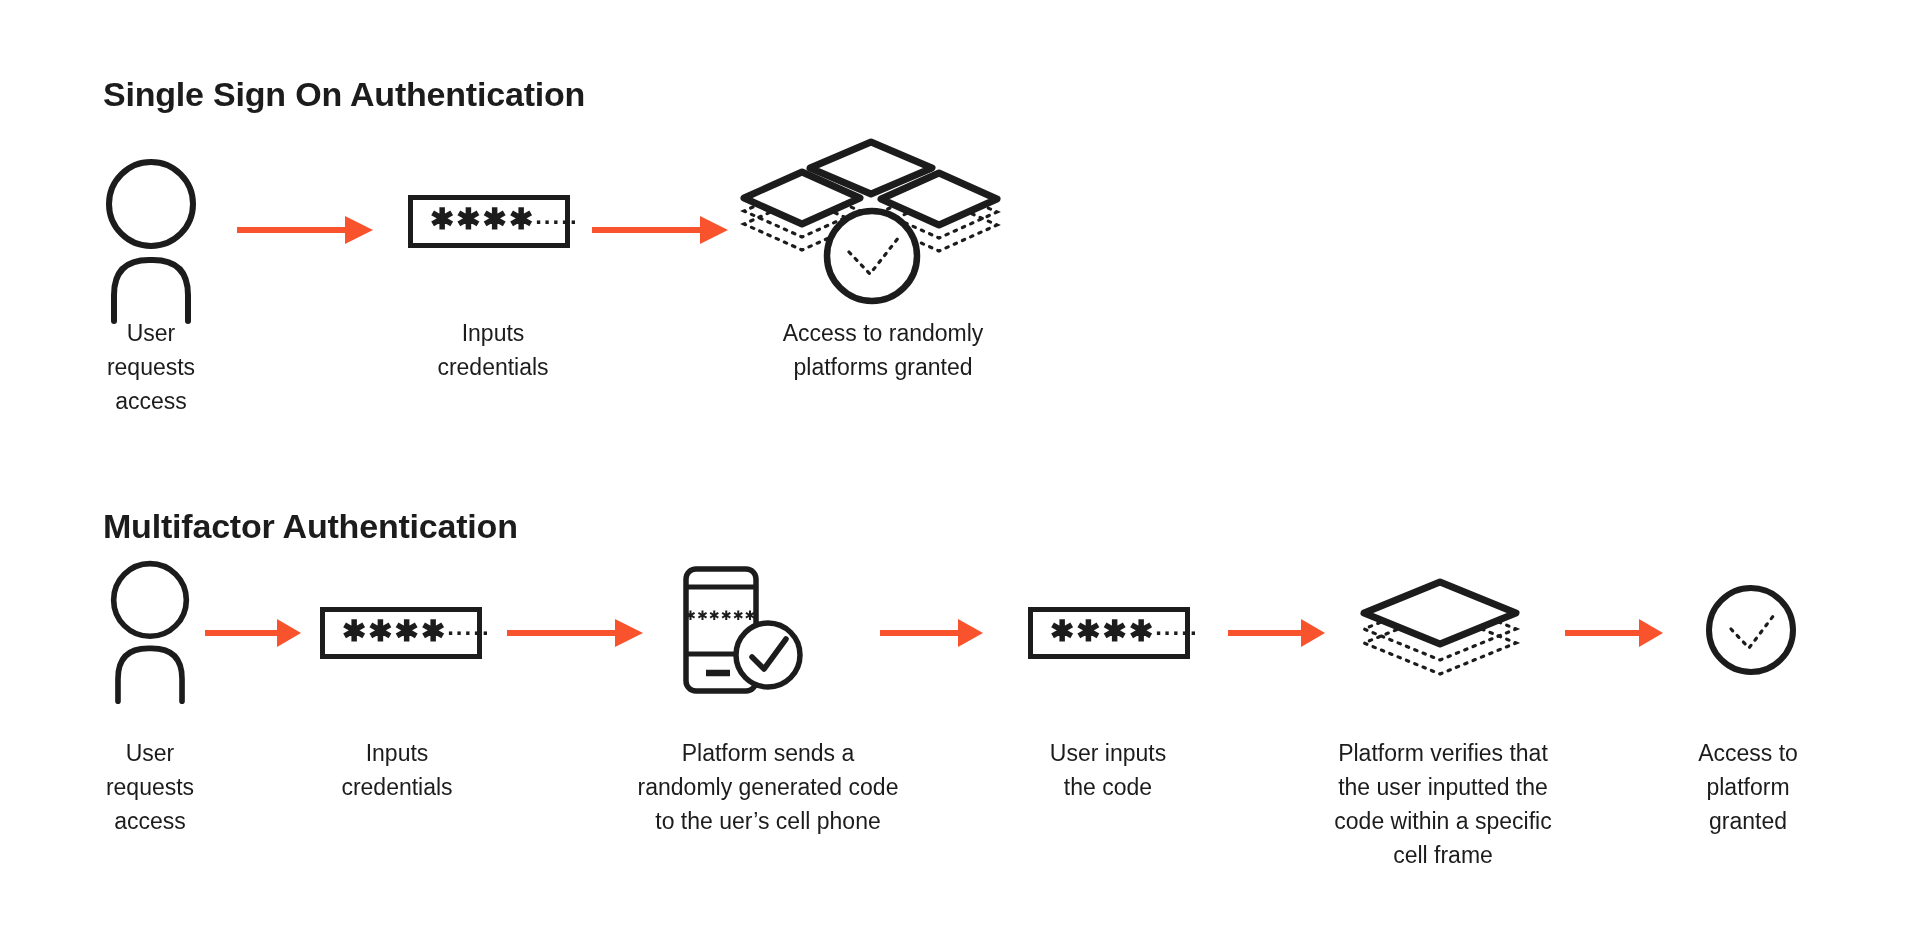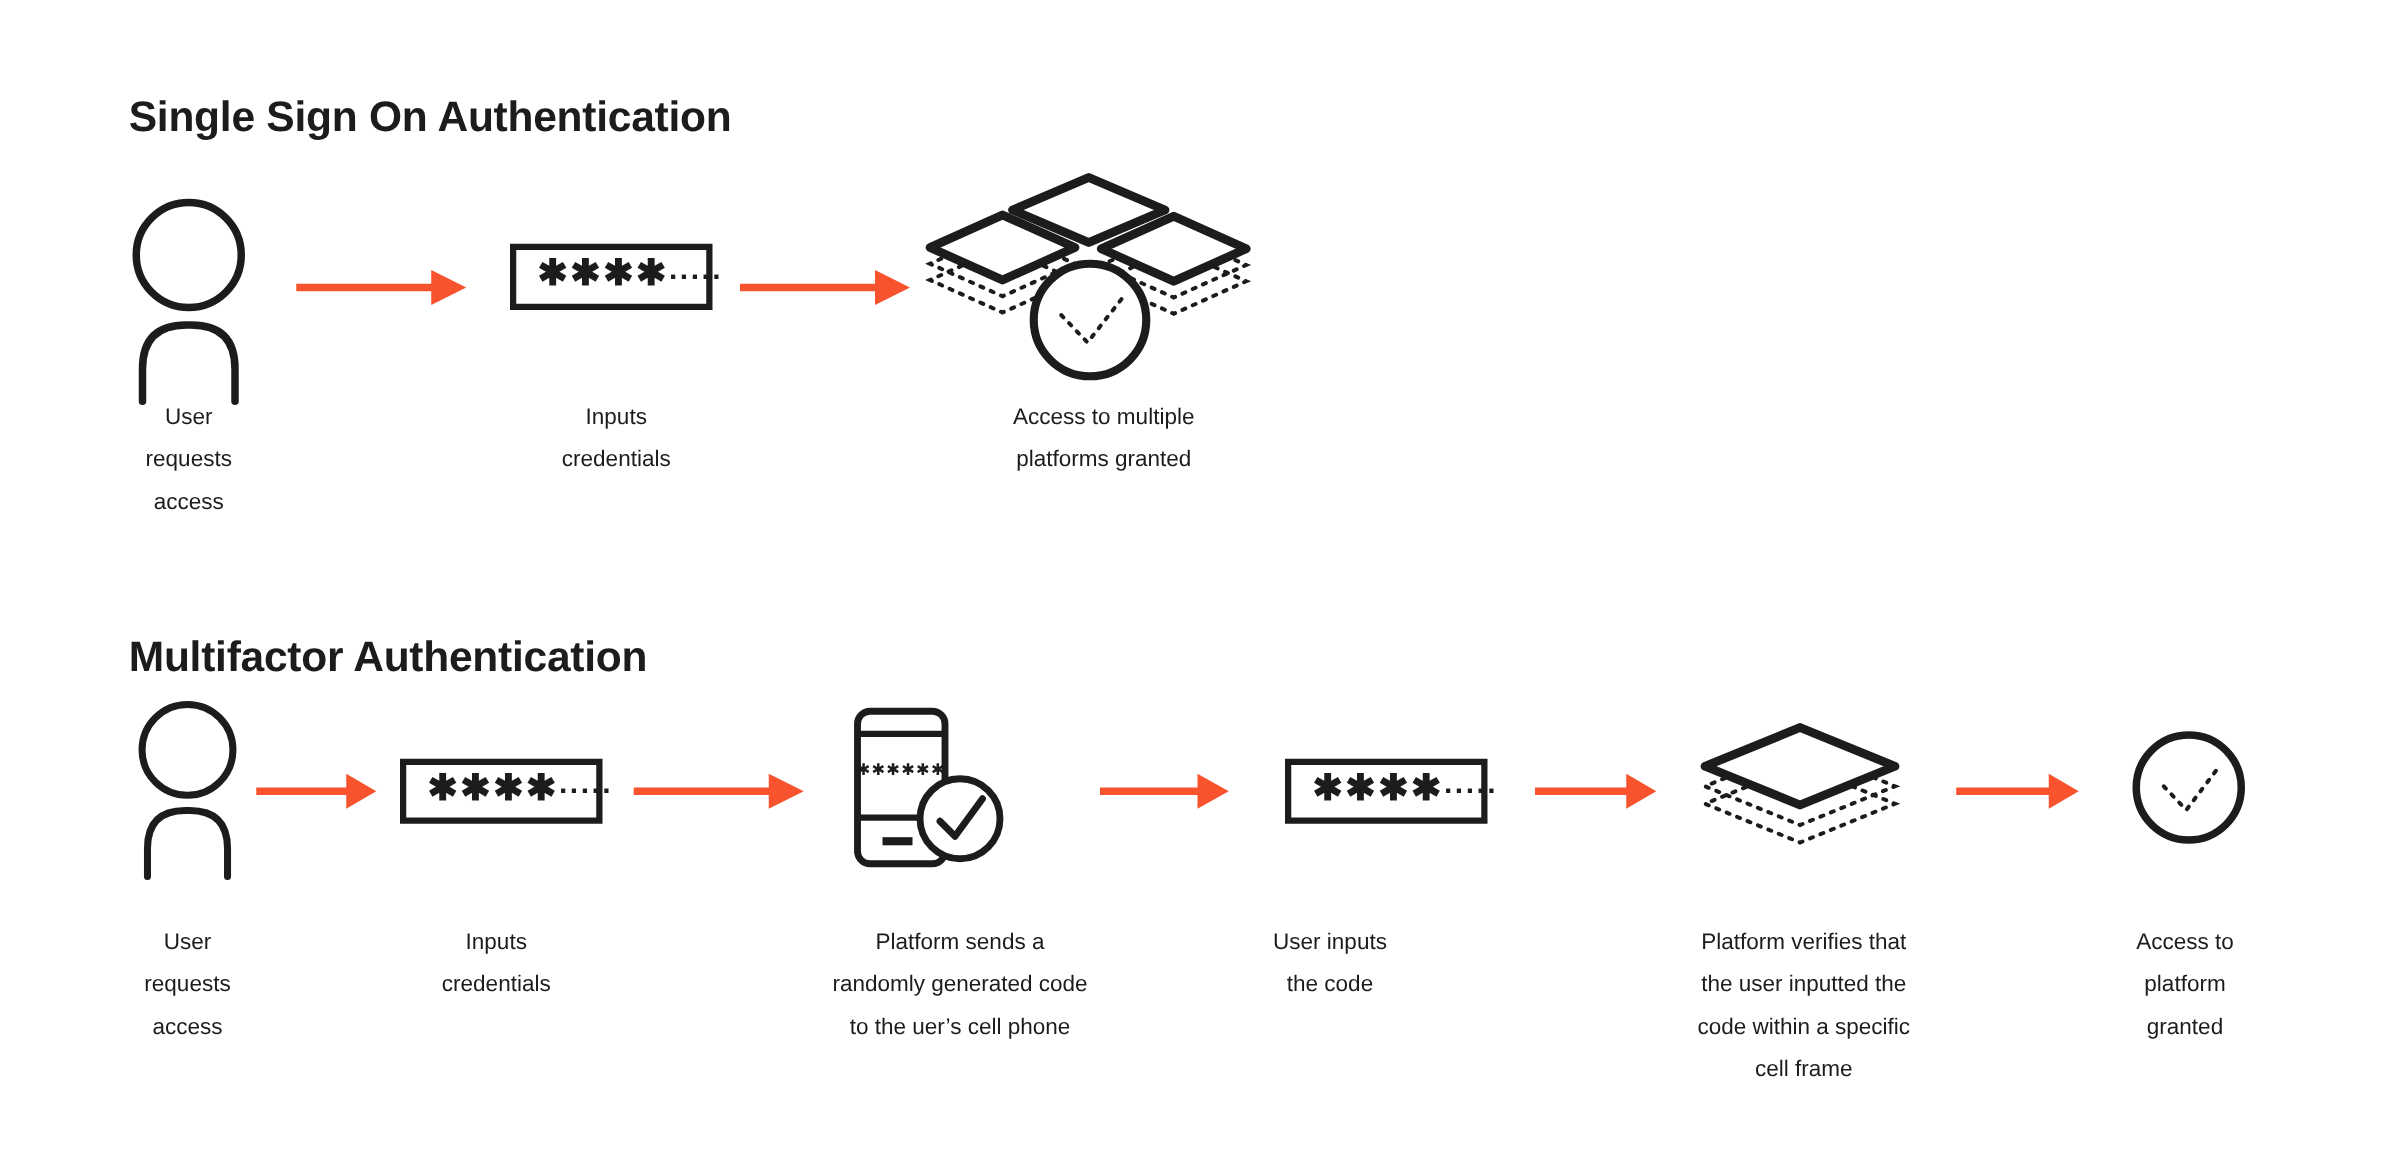--- a/index.html
+++ b/index.html
@@ -24,21 +24,21 @@
     font-weight:700;
     letter-spacing:-0.2px;
     color:var(--ink);
     line-height:40px;
     white-space:nowrap;
   }
   .step-label{
     position:absolute;
     transform:translateX(-50%);
     text-align:center;
-    font-size:18px;
+    font-size:23px;
     line-height:34px;
     color:var(--ink);
     white-space:pre-line;
   }
   .pwbox{
     position:absolute;
     border:5px solid var(--ink);
     background:var(--bg);
     display:flex;
     align-items:center;
@@ -123,21 +123,21 @@
 
       <circle class="fill-white-ink" cx="129" cy="118" r="45" stroke-width="6.5"></circle>
       <polyline class="dotted-ink" points="106,114 127,136 156,99"></polyline>
     </svg>
 
     <div class="step-label" style="left:151px;top:316px;">User
 requests
 access</div>
     <div class="step-label" style="left:493px;top:316px;">Inputs
 credentials</div>
-    <div class="step-label" style="left:883px;top:316px;">Access to multiple
+    <div class="step-label" style="left:883px;top:316px;">Access to randomly
 platforms granted</div>
   </div>
 
   <div>
     <h2 class="flow-title" style="left:103px;top:506px;">Multifactor Authentication</h2>
 
     <svg class="abs" style="left:105px;top:560px;" width="90" height="143" viewBox="0 0 104 165">
       <circle class="stroke-ink" cx="52" cy="46" r="42" stroke-width="6.5"></circle>
       <path class="stroke-ink" stroke-width="6.5" stroke-linecap="round" d="M15 163 V137 Q15 102 50 102 H54 Q89 102 89 137 V163"></path>
     </svg>
@@ -199,21 +199,21 @@
     </svg>
 
     <div class="step-label" style="left:150px;top:736px;">User
 requests
 access</div>
     <div class="step-label" style="left:397px;top:736px;">Inputs
 credentials</div>
     <div class="step-label" style="left:768px;top:736px;">Platform sends a
 randomly generated code
 to the uer’s cell phone</div>
-    <div class="step-label" style="left:1064px;top:736px;">User inputs
+    <div class="step-label" style="left:1108px;top:736px;">User inputs
 the code</div>
     <div class="step-label" style="left:1443px;top:736px;">Platform verifies that
 the user inputted the
 code within a specific
 cell frame</div>
     <div class="step-label" style="left:1748px;top:736px;">Access to
 platform
 granted</div>
   </div>
 

